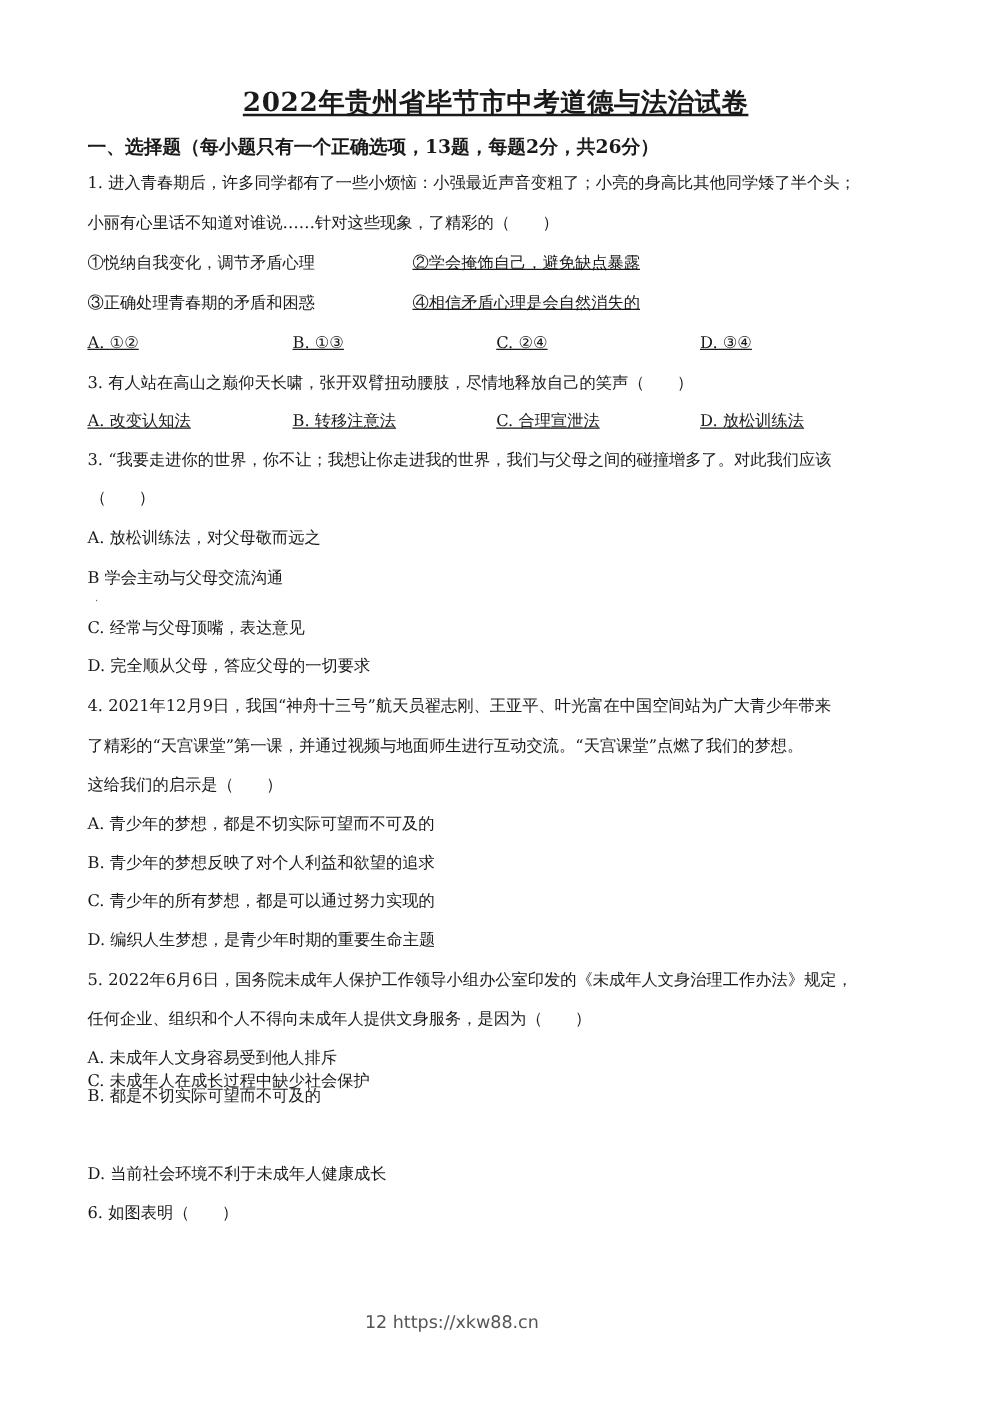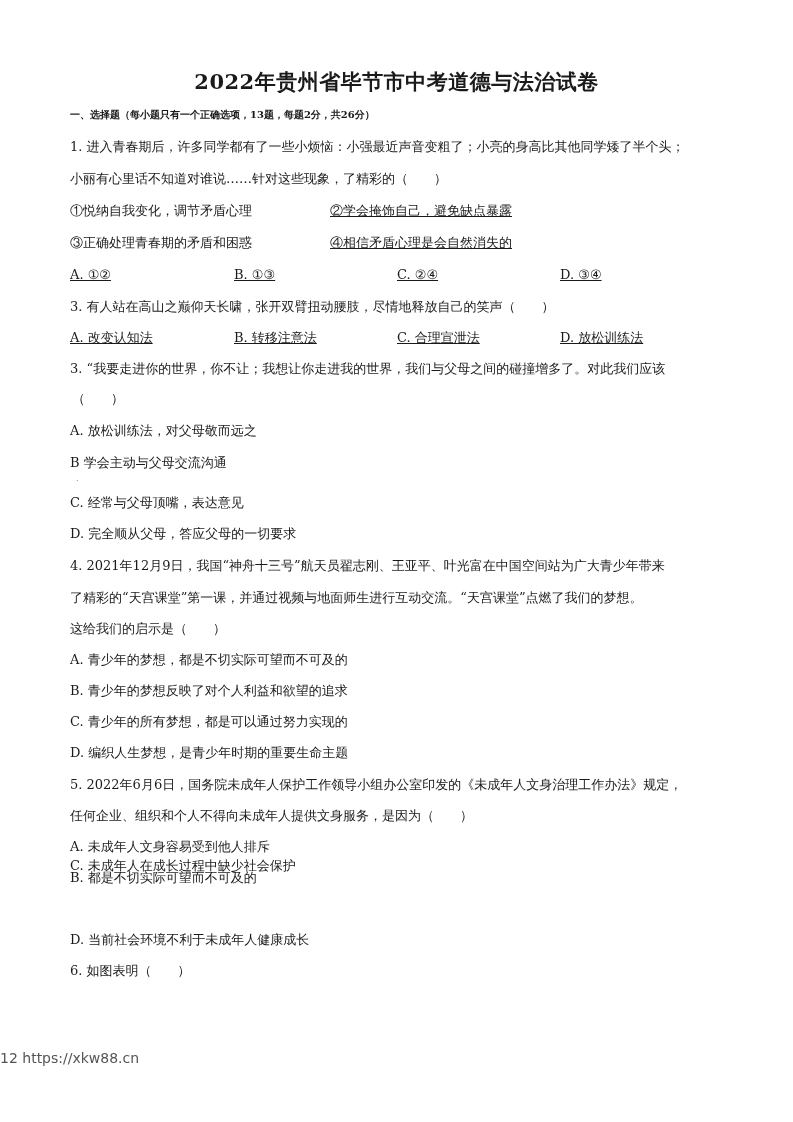--- a/index.html
+++ b/index.html
@@ -1,23 +1,23 @@
 <!DOCTYPE html>
 <html><head>
 <meta charset="utf-8">
 <style>
   html, body { margin: 0; padding: 0; background: #ffffff; }
   body { width: 793px; height: 1122px; position: relative; overflow: hidden;
          font-family: "DejaVu Serif", "Liberation Serif", serif; color: #1a1a1a; }
   .page-title { position: absolute; top: 68px; left: 0; width: 793px; text-align: center;
-         font-size: 21px; font-weight: bold; letter-spacing: 0.5px; }
-  .section-header { position: absolute; top: 108px; left: 70px; font-size: 10px; font-weight: bold; }
+         font-size: 21px; font-weight: bold; letter-spacing: 0.5px; text-decoration: underline; }
+  .section-header { position: absolute; top: 108px; left: 70px; font-size: 15px; font-weight: bold; }
   .line { position: absolute; left: 70px; font-size: 13px; white-space: nowrap; line-height: 18px; }
   .opt4 { position: absolute; font-size: 13px; white-space: nowrap; line-height: 18px; text-decoration: underline; }
-  .footer { position: absolute; top: 1050px; left: 0; width: 723px; 
+  .footer { position: absolute; top: 1050px; left: 0; width: 723px; text-align: center;
          font-family: "DejaVu Sans", "Liberation Sans", sans-serif; font-size: 14px; color: #555; }
   .stray { position: absolute; left: 76px; top: 474px; font-size: 8px; color: #666; }
 </style>
 </head>
 <body>
 
 <div class="page-title">2022年贵州省毕节市中考道德与法治试卷</div>
 <div class="section-header">一、选择题（每小题只有一个正确选项，13题，每题2分，共26分）</div>
 
 <div class="line" style="top:138px">1. 进入青春期后，许多同学都有了一些小烦恼：小强最近声音变粗了；小亮的身高比其他同学矮了半个头；</div>

